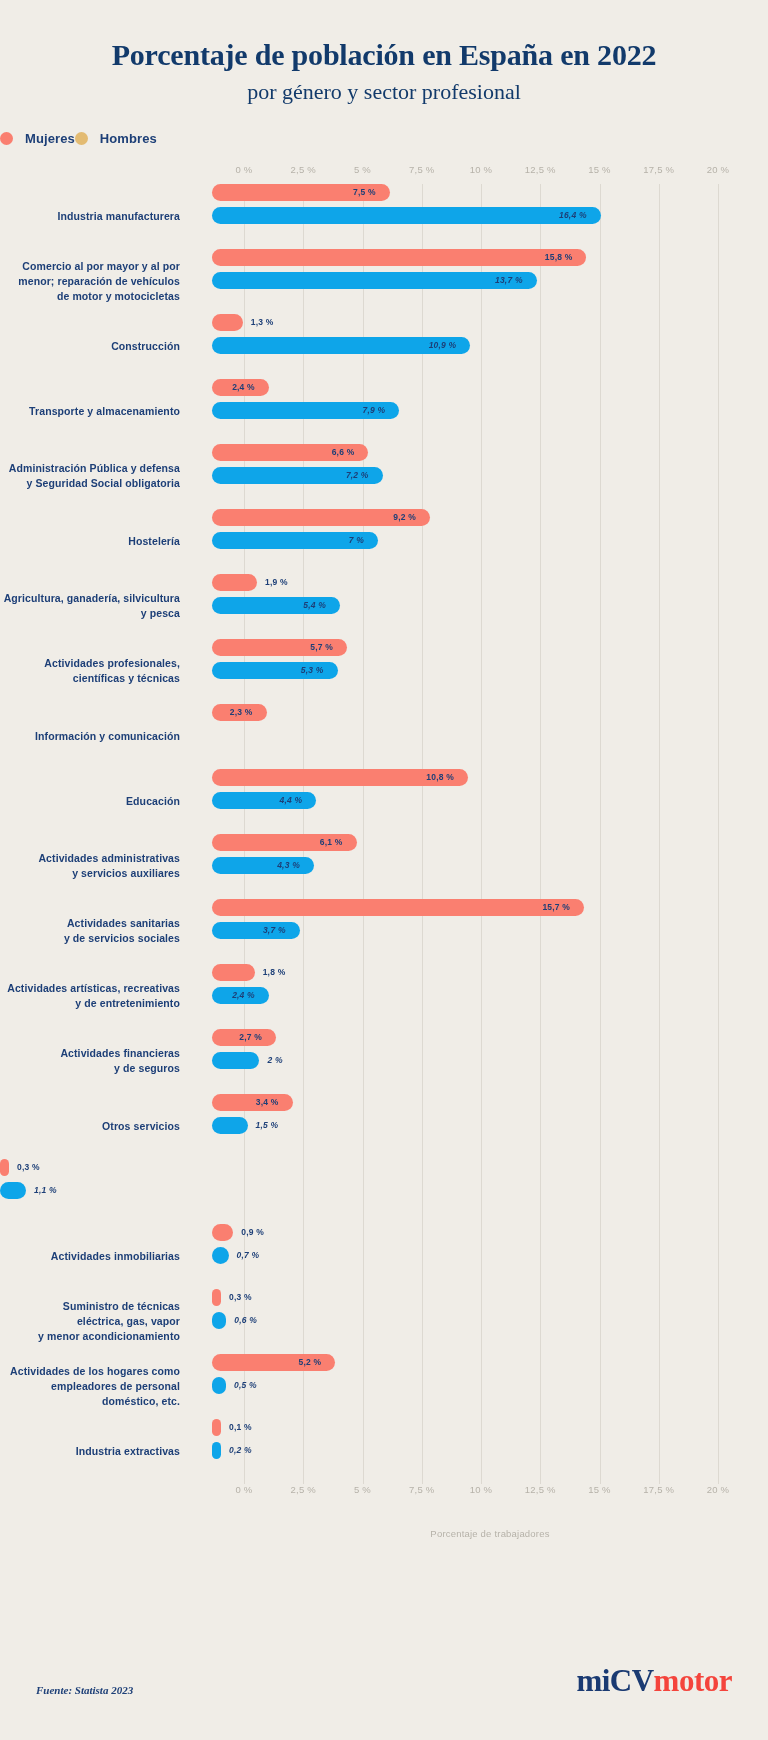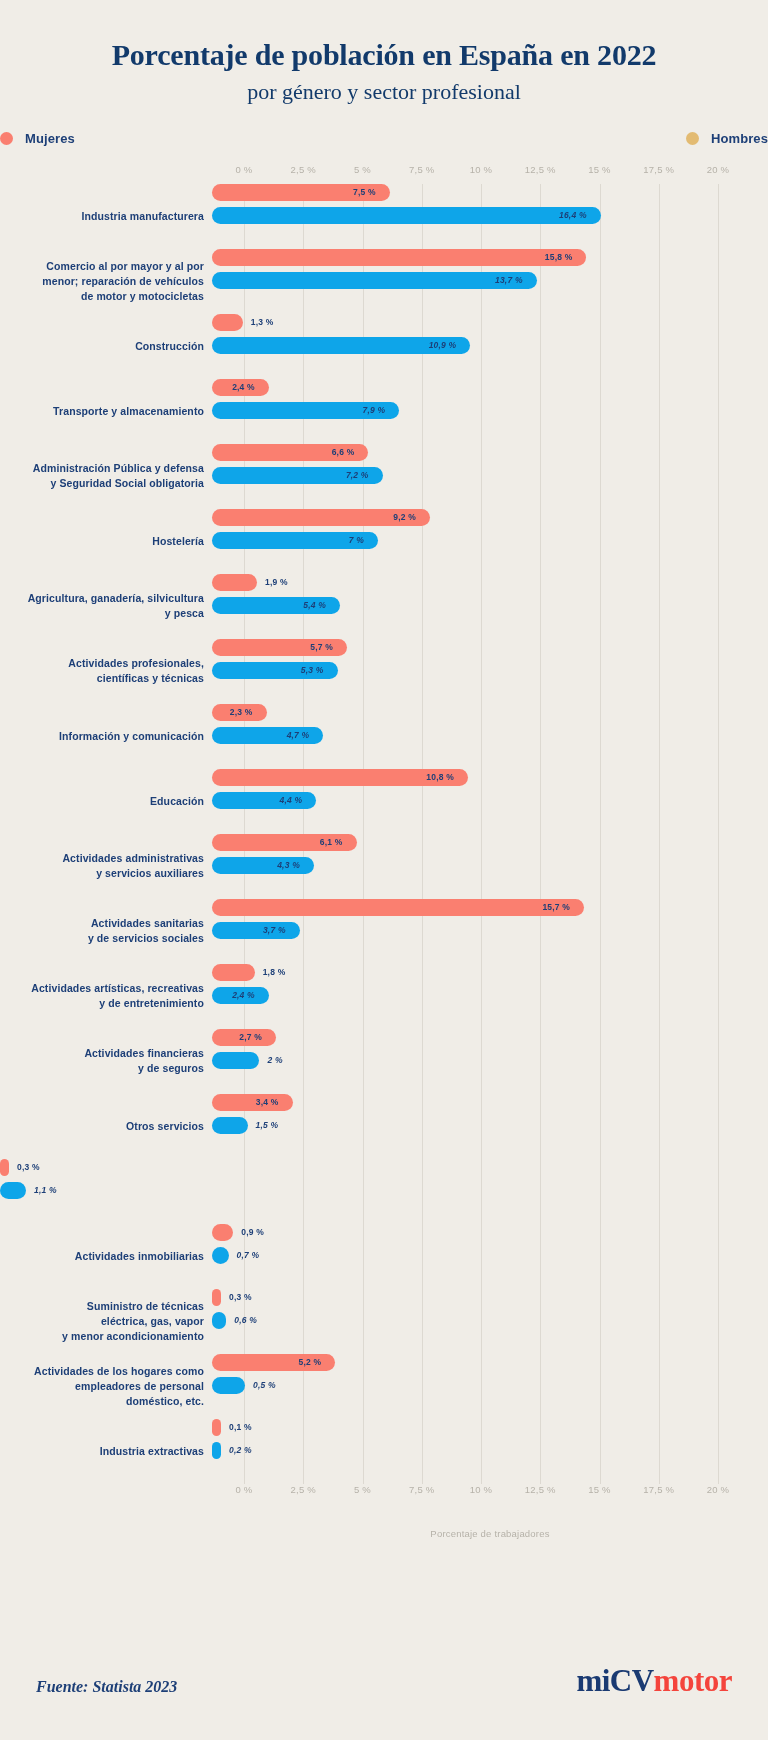--- a/index.html
+++ b/index.html
@@ -43,21 +43,21 @@
     font-size: 22px;
     color: #123a6b;
     margin: 6px 0 0 0;
     line-height: 1.2;
   }
 
   
   .legend {
     margin-top: 26px;
     display: flex;
-    justify-content: space-between;
+    justify-content: flex-start;
     align-items: center;
   }
   .legend-item {
     display: flex;
     align-items: center;
     gap: 12px;
   }
   .legend-dot {
     width: 13px;
     height: 13px;
@@ -120,21 +120,21 @@
   }
   .row {
     position: relative;
     display: flex;
     align-items: center;
     box-sizing: border-box;
   }
   .row-label {
     width: 212px;
     min-width: 212px;
-    padding-right: 8px;
+    padding-right: 32px;
     box-sizing: border-box;
     text-align: right;
     font-size: 10.5px;
     font-weight: bold;
     color: #1d3f77;
     line-height: 1.45;
     letter-spacing: 0.1px;
   }
   .row-bars {
     position: relative;
@@ -193,21 +193,21 @@
     bottom: 44px;
     padding: 0 36px;
     display: flex;
     align-items: flex-end;
     justify-content: space-between;
   }
   .source {
     font-family: "Liberation Serif", serif;
     font-style: italic;
     font-weight: bold;
-    font-size: 16px;
+    font-size: 11px;
     color: #1d3f77;
     margin-top: 24px;
   }
   .logo {
     font-family: "Liberation Serif", serif;
     font-weight: bold;
     font-size: 31px;
     letter-spacing: -0.5px;
     line-height: 1;
   }
@@ -404,25 +404,20 @@
           <div class="row" style="height: 65px;">
             <div class="row-label">
               <div>Información y comunicación</div>
             </div>
             <div class="row-bars">
               <div class="bar-wrap">
                 <div class="bar women" title="Información y comunicación — Mujeres: 2,3 %" style="width: 54.51px;">
                   <span class="bar-value inside">2,3 %</span>
                 </div>
               </div>
-              <div class="bar-wrap">
-                <div class="bar men" title="Información y comunicación — Hombres: 4,7 %" style="width: 111.39px;">
-                  <span class="bar-value inside">4,7 %</span>
-                </div>
-              </div>
             </div>
           </div>
           <div class="row" style="height: 65px;">
             <div class="row-label">
               <div>Educación</div>
             </div>
             <div class="row-bars">
               <div class="bar-wrap">
                 <div class="bar women" title="Educación — Mujeres: 10,8 %" style="width: 255.96px;">
                   <span class="bar-value inside">10,8 %</span>
@@ -580,21 +575,21 @@
               <div>empleadores de personal</div>
               <div>doméstico, etc.</div>
             </div>
             <div class="row-bars">
               <div class="bar-wrap">
                 <div class="bar women" title="Actividades de los hogares como empleadores de personal doméstico, etc. — Mujeres: 5,2 %" style="width: 123.24px;">
                   <span class="bar-value inside">5,2 %</span>
                 </div>
               </div>
               <div class="bar-wrap">
-                <div class="bar men" title="Actividades de los hogares como empleadores de personal doméstico, etc. — Hombres: 0,5 %" style="width: 33px;">
+                <div class="bar men" title="Actividades de los hogares como empleadores de personal doméstico, etc. — Hombres: 0,5 %" style="width: 14px;">
                   <span class="bar-value outside">0,5 %</span>
                 </div>
               </div>
             </div>
           </div>
           <div class="row" style="height: 65px;">
             <div class="row-label">
               <div>Industria extractivas</div>
             </div>
             <div class="row-bars">

